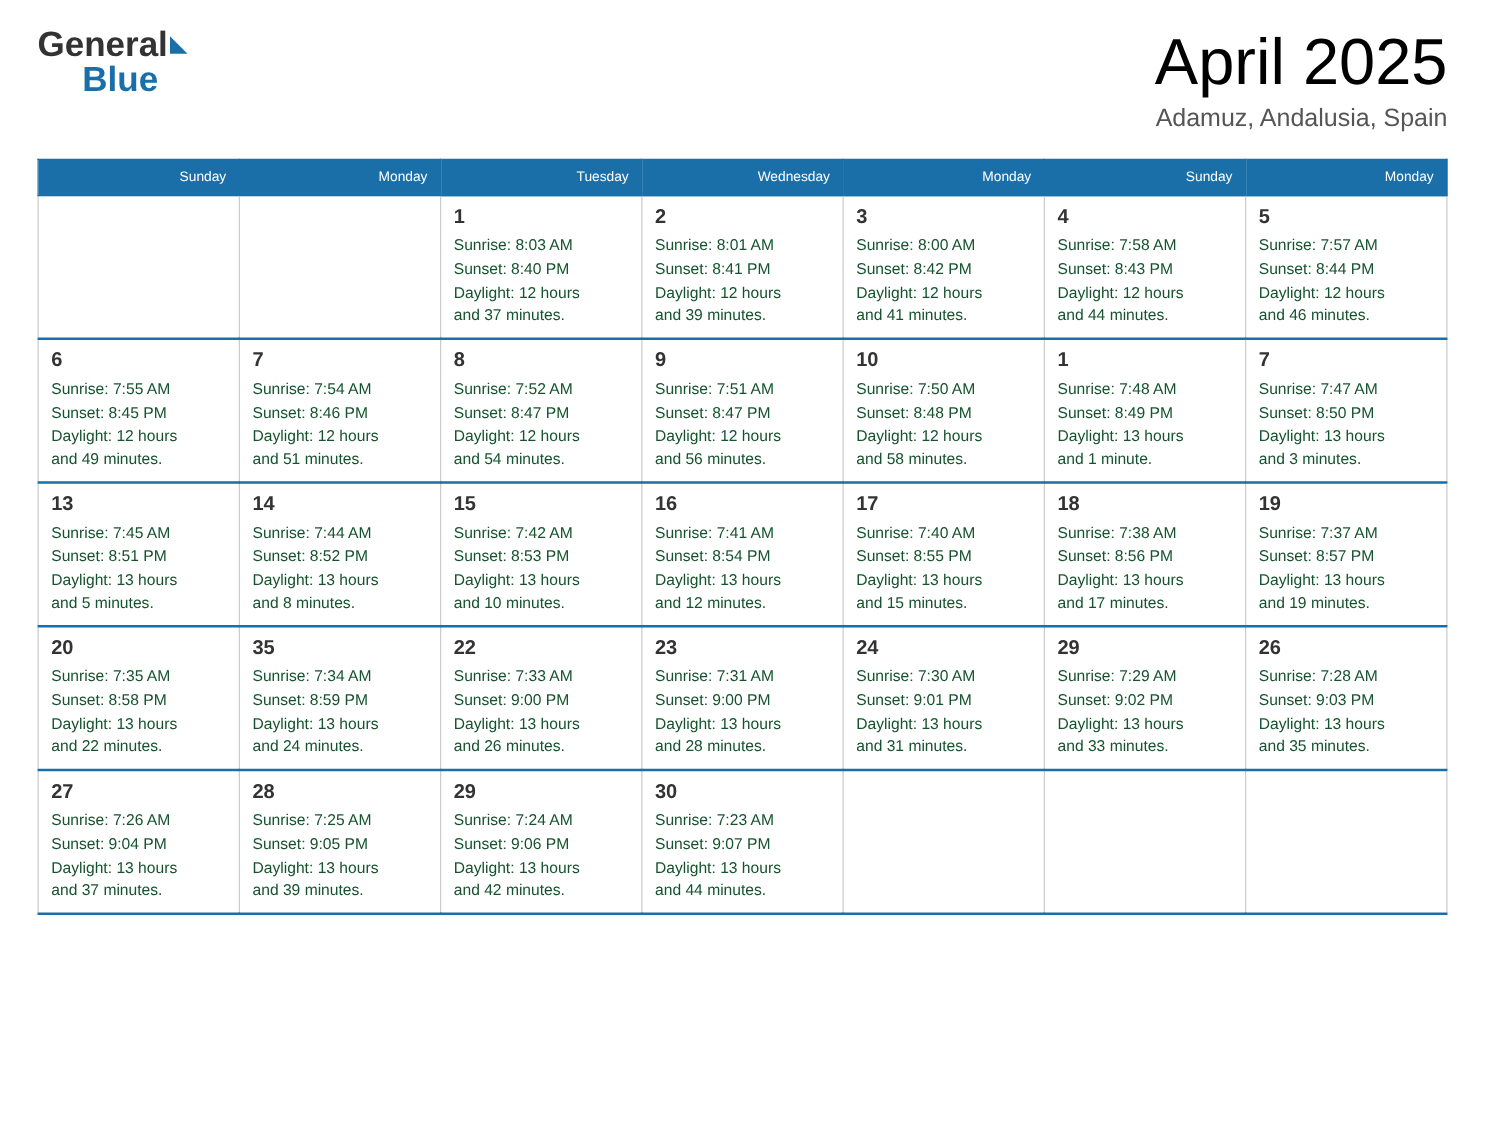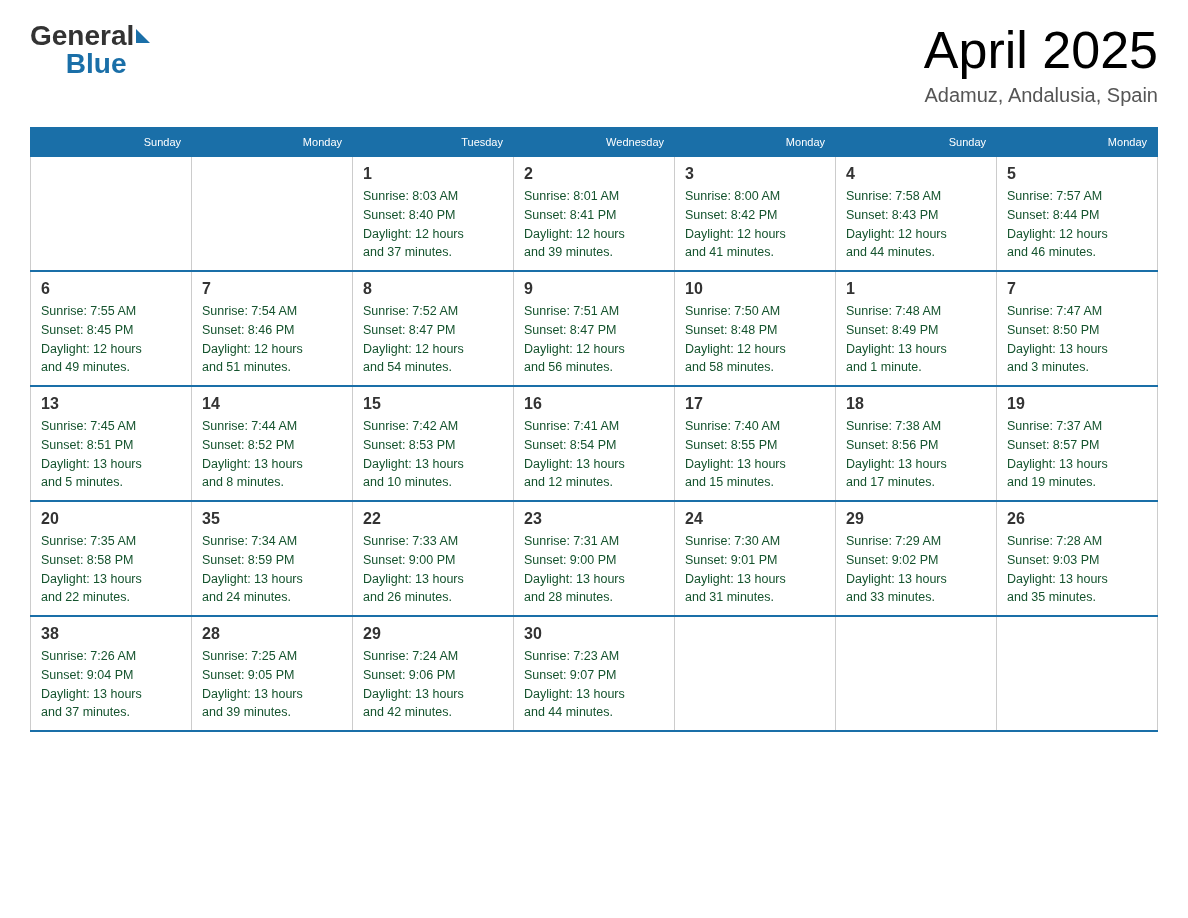--- a/index.html
+++ b/index.html
@@ -244,21 +244,21 @@
           <span class="day-num">29</span>
           <div class="day-info">Sunrise: 7:29 AM<br>Sunset: 9:02 PM<br>Daylight: 13 hours<br>and 33 minutes.</div>
         </td>
         <td>
           <span class="day-num">26</span>
           <div class="day-info">Sunrise: 7:28 AM<br>Sunset: 9:03 PM<br>Daylight: 13 hours<br>and 35 minutes.</div>
         </td>
       </tr>
       <tr>
         <td>
-          <span class="day-num">38</span>
+          <span class="day-num">27</span>
           <div class="day-info">Sunrise: 7:26 AM<br>Sunset: 9:04 PM<br>Daylight: 13 hours<br>and 37 minutes.</div>
         </td>
         <td>
           <span class="day-num">28</span>
           <div class="day-info">Sunrise: 7:25 AM<br>Sunset: 9:05 PM<br>Daylight: 13 hours<br>and 39 minutes.</div>
         </td>
         <td>
           <span class="day-num">29</span>
           <div class="day-info">Sunrise: 7:24 AM<br>Sunset: 9:06 PM<br>Daylight: 13 hours<br>and 42 minutes.</div>
         </td>

